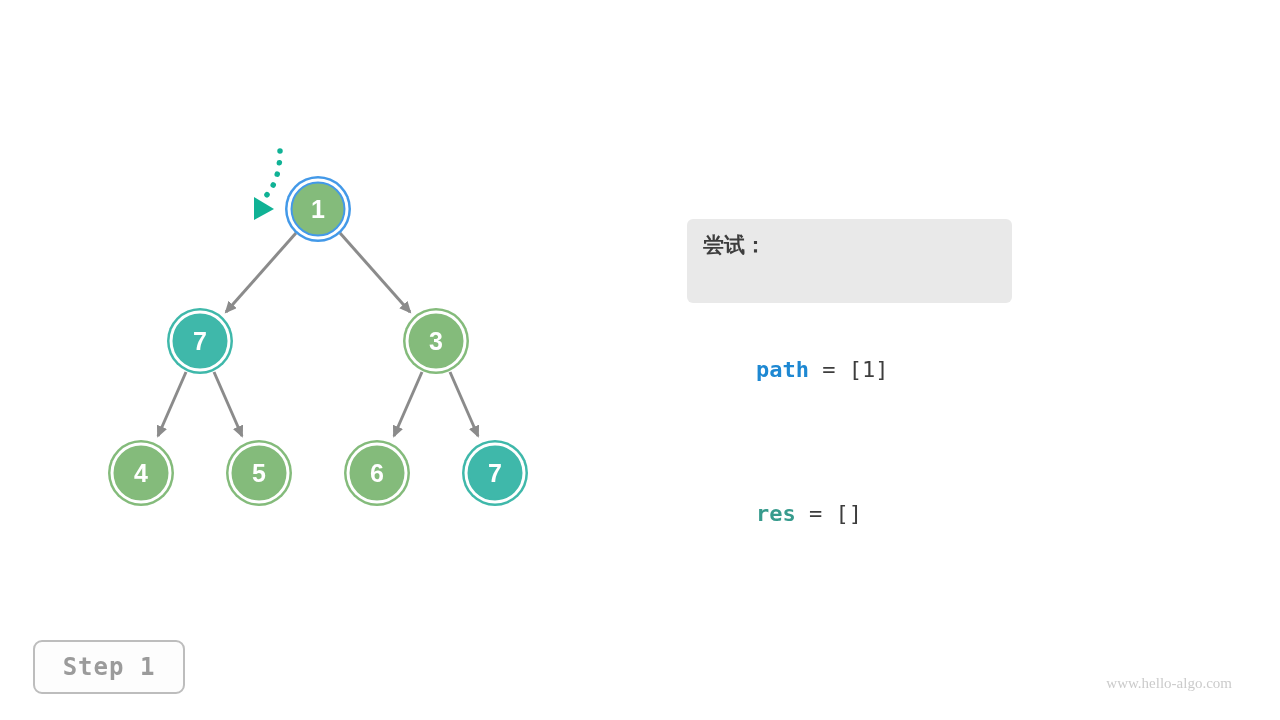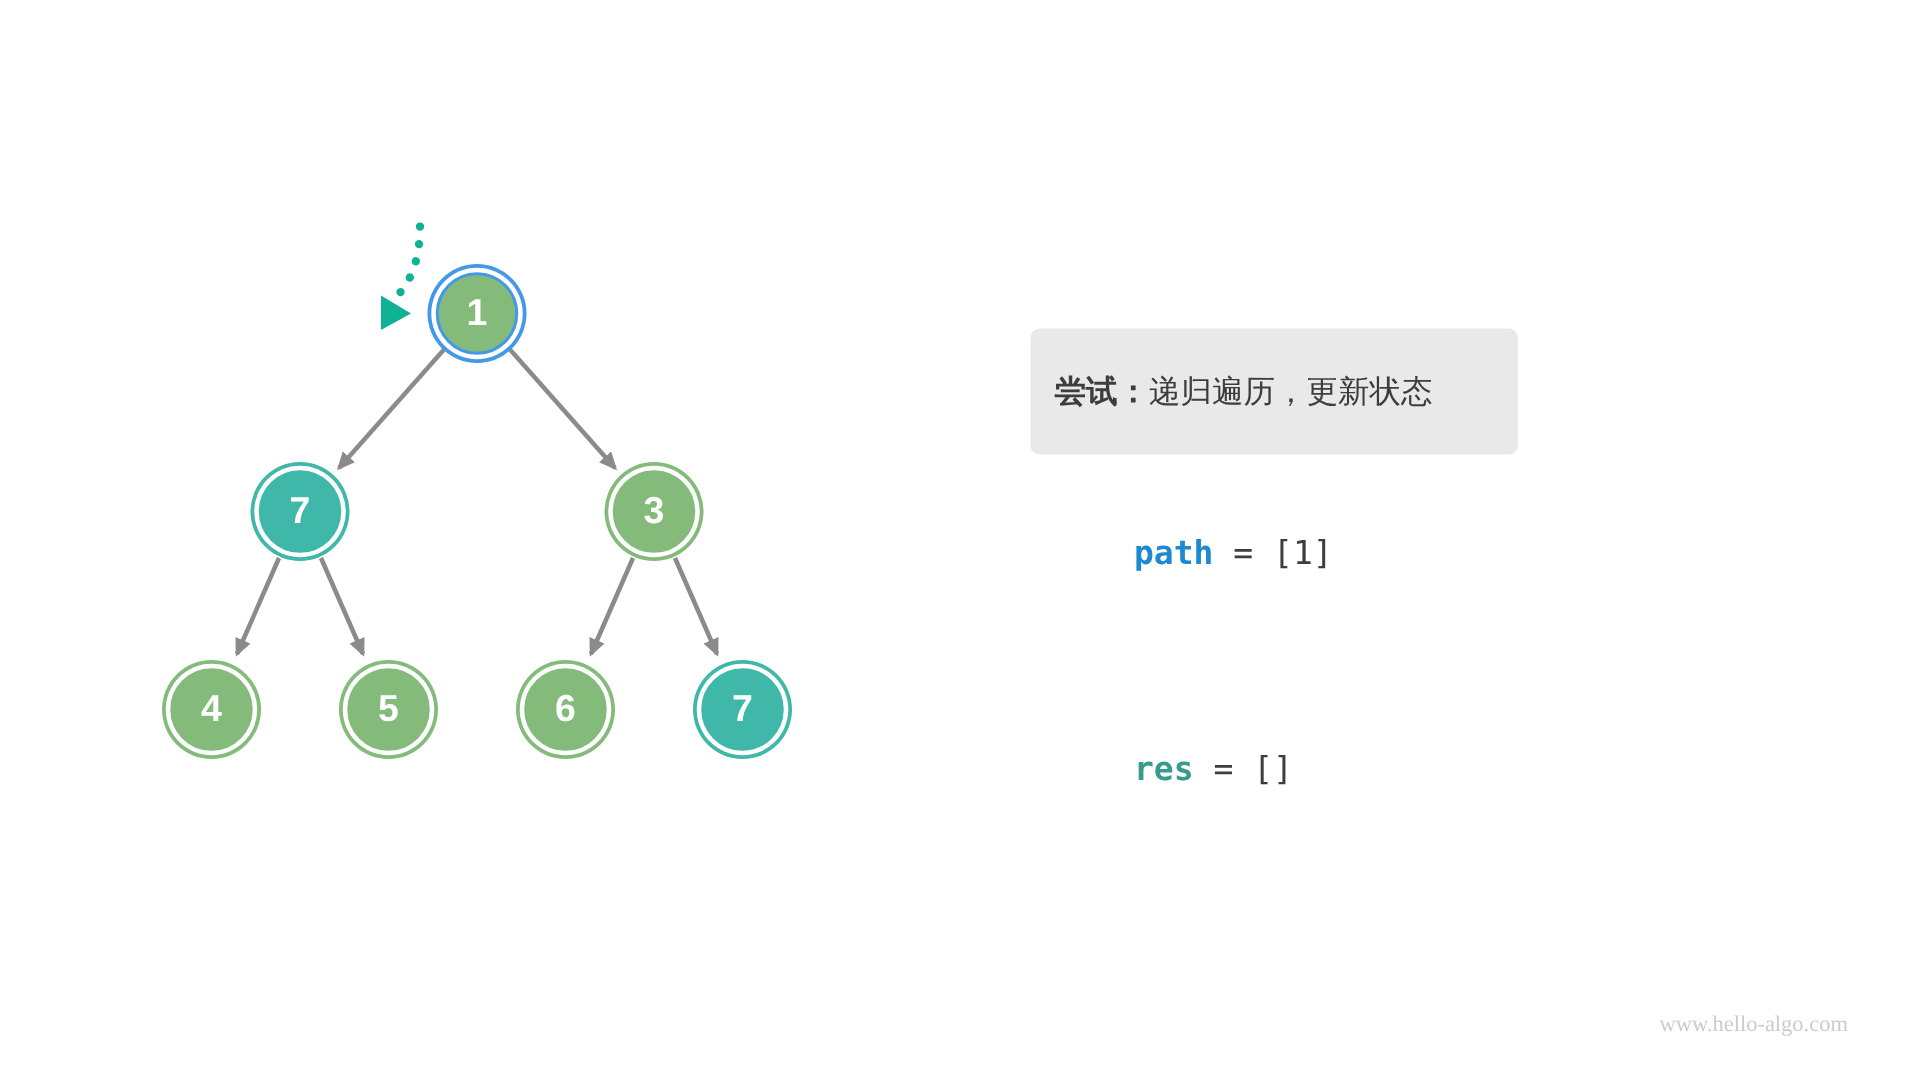--- a/index.html
+++ b/index.html
@@ -44,21 +44,21 @@
 
   
   .cjk-line { position: absolute; font-size: 21px; color: #3d3d3d; white-space: pre; }
   .cjk-label { font-weight: bold; color: #3a3a3a; }
   .try-box {
     position: absolute;
     left: 687px; top: 219px;
     height: 60px; width: 293px;
     background: var(--box-gray);
     border-radius: 6px;
-    display: flex; align-items: center;
+    display: flex; 
     padding: 12px 16px;
   }
   .try-box .cjk-inline { font-size: 21px; color: #3d3d3d; white-space: pre; }
   .back-line { left: 703px; top: 281px; }
 
   .code-line {
     position: absolute;
     font-family: "DejaVu Sans Mono", "Liberation Mono", monospace;
     font-size: 22px;
     color: var(--text-dark);
@@ -123,28 +123,28 @@
   <div class="node node-pos-0" style="--fill: #84bb7b; --ring: #4399e8;">1</div>
   <div class="node node-pos-1" style="--fill: #3fb8aa; --ring: #3fb8aa;">7</div>
   <div class="node node-pos-2" style="--fill: #84bb7b; --ring: #84bb7b;">3</div>
   <div class="node node-pos-3" style="--fill: #84bb7b; --ring: #84bb7b;">4</div>
   <div class="node node-pos-4" style="--fill: #84bb7b; --ring: #84bb7b;">5</div>
   <div class="node node-pos-5" style="--fill: #84bb7b; --ring: #84bb7b;">6</div>
   <div class="node node-pos-6" style="--fill: #3fb8aa; --ring: #3fb8aa;">7</div>
 
   <div class="try-box">
     <span class="cjk-inline cjk-label">尝试：</span>
-      <span class="cjk-inline">递归遍历，更新状态</span>
   </div>
 
 
   <div class="code-line path-line">
     <span class="var-path">path</span><span> = [1]</span>
   </div>
 
   <div class="code-line res-line">
     <span class="var-res">res</span><span> = []</span>
   </div>
 
+  <div class="step-badge">Step 1</div>
 
   <div class="watermark">www.hello-algo.com</div>
 
 </div>
 
 </body></html>

